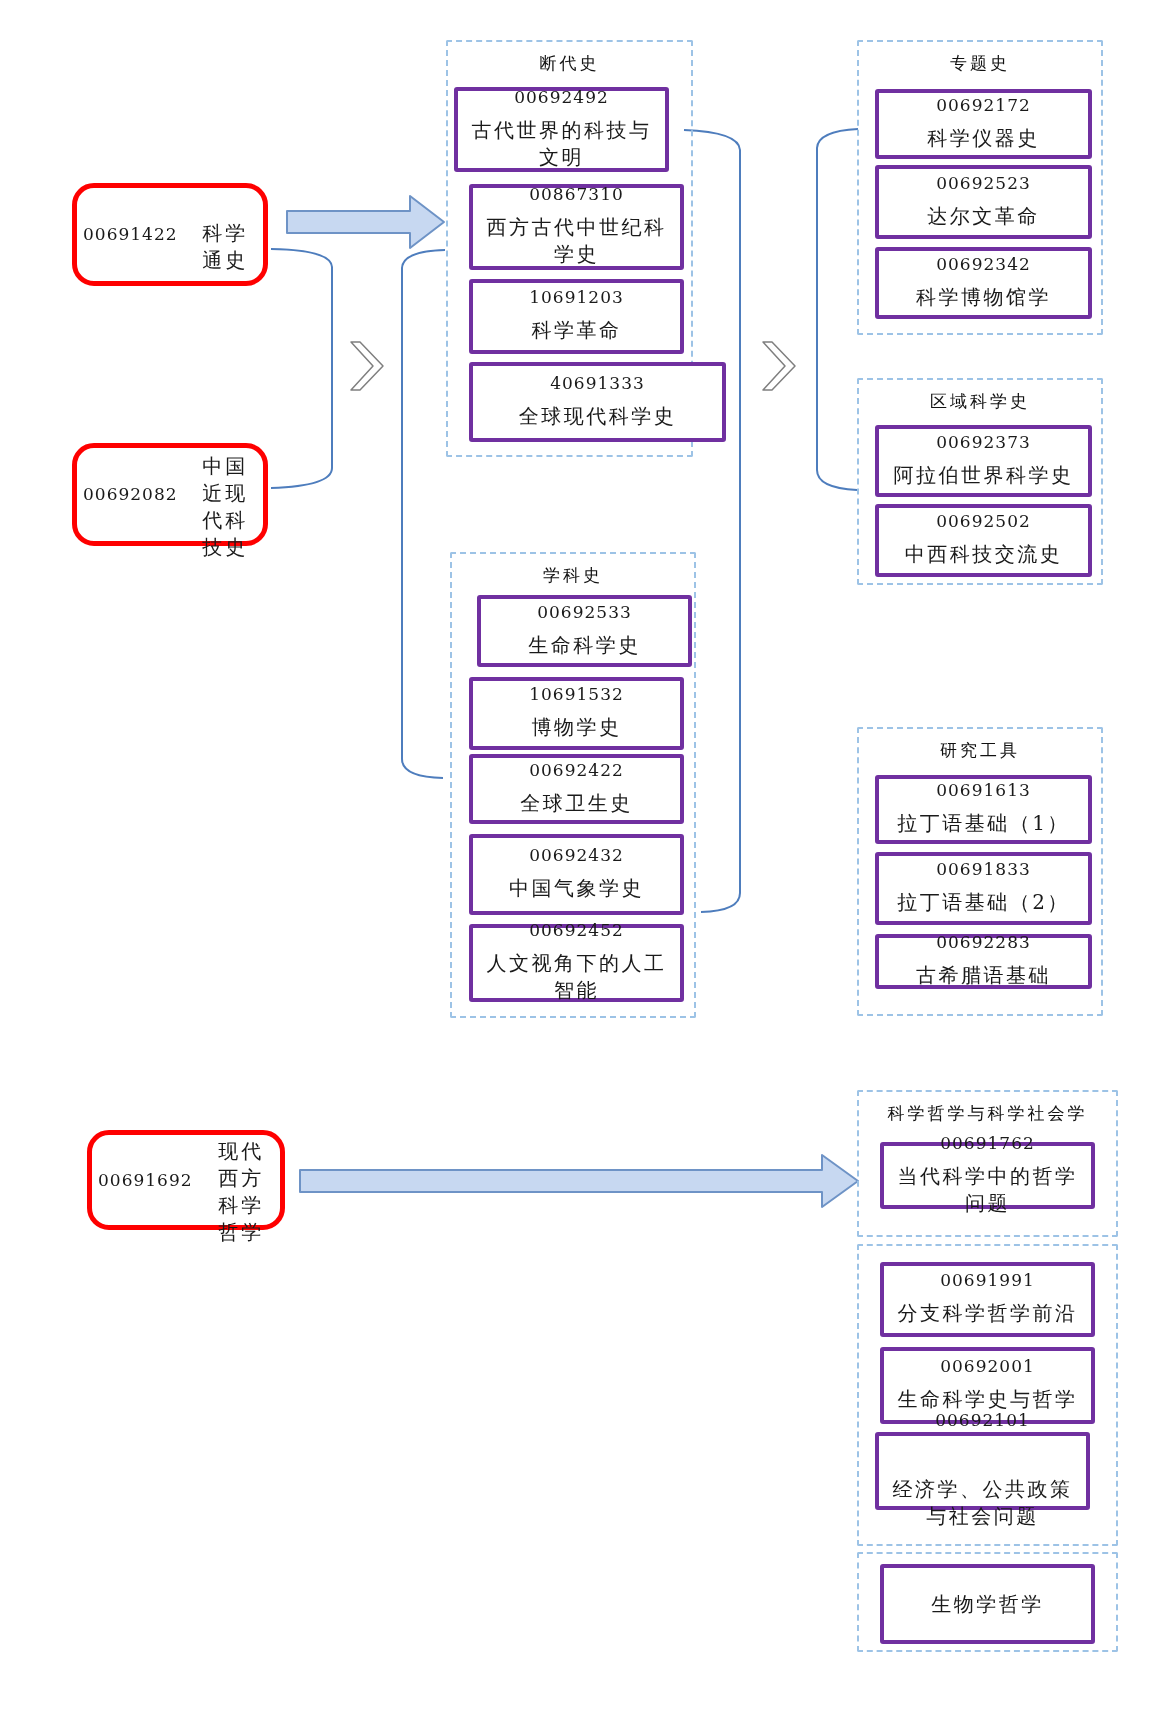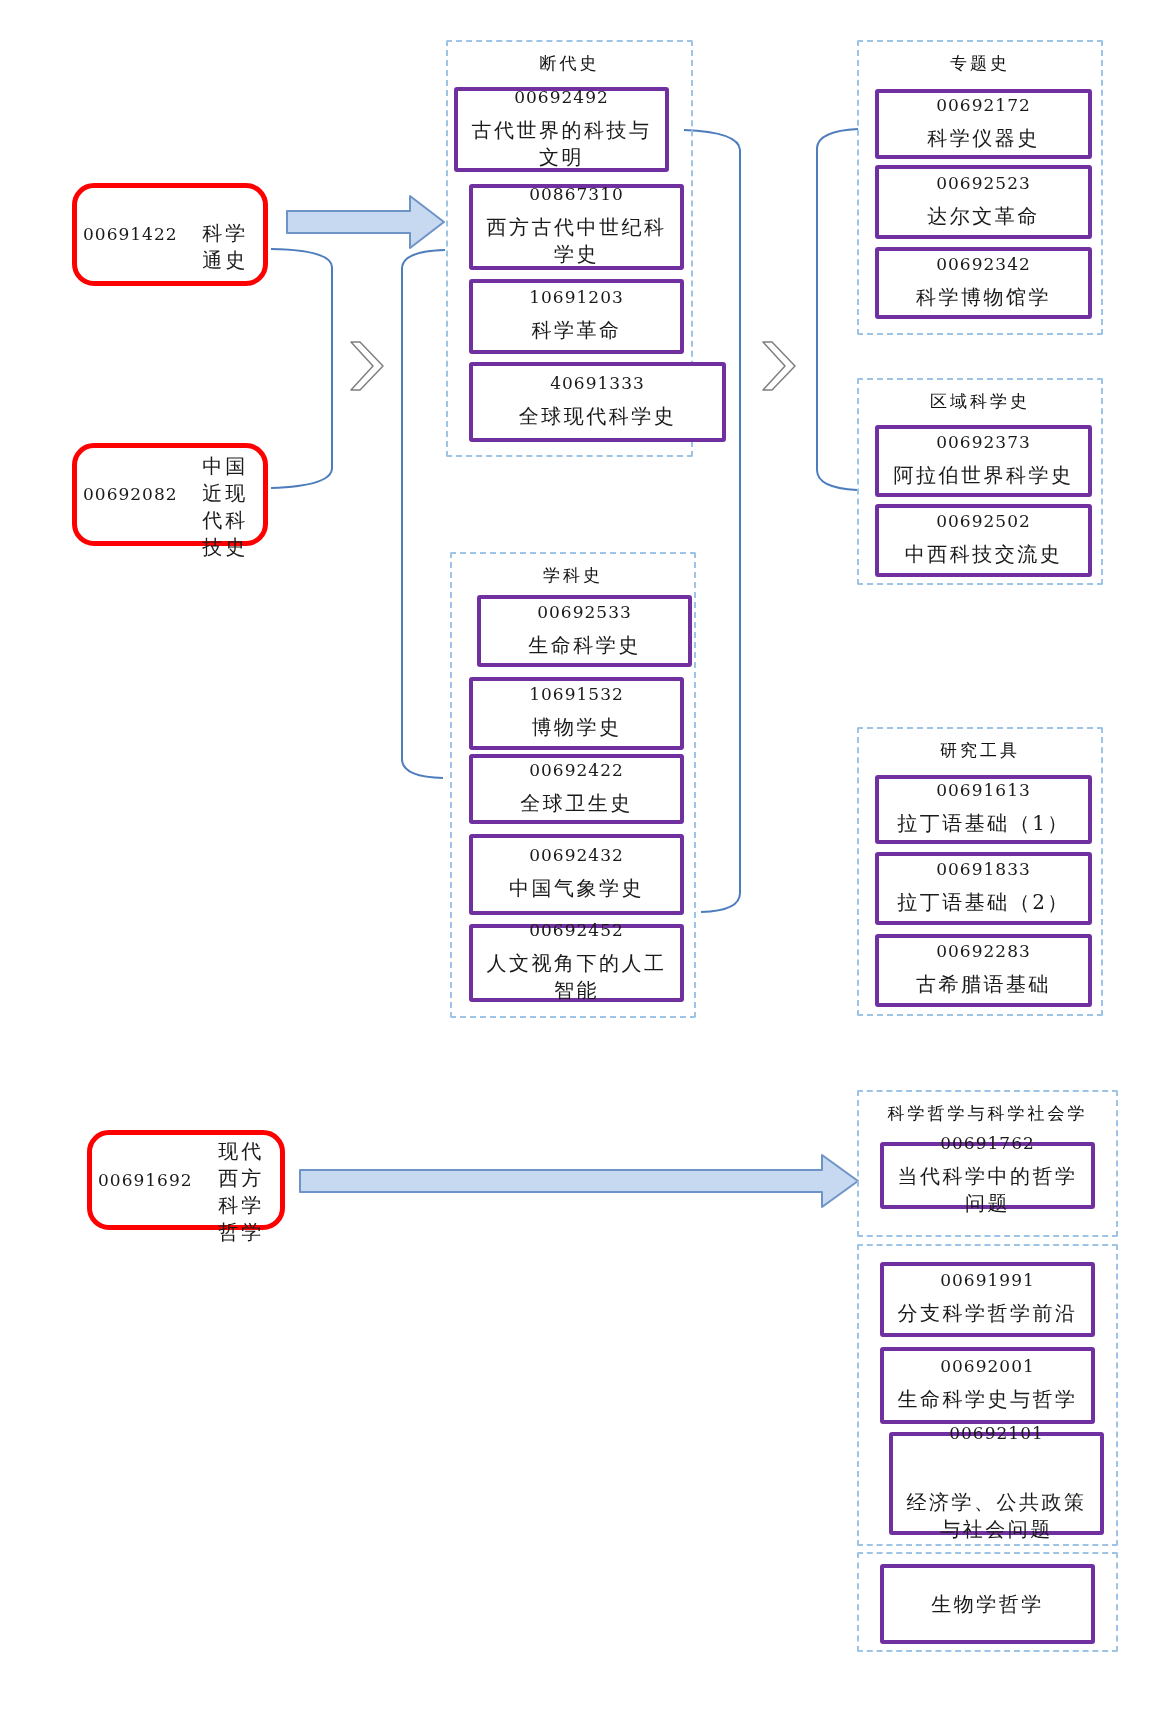--- a/index.html
+++ b/index.html
@@ -142,21 +142,21 @@
   <div class="group" style="left:857px;top:727px;width:246px;height:289px;">
     <div class="group-title">研究工具</div>
     <div class="cbox" style="left:16px;top:46px;width:217px;height:69px;">
       <span class="code">00691613</span>
       <span class="cname">拉丁语基础（1）</span>
     </div>
     <div class="cbox" style="left:16px;top:123px;width:217px;height:73px;">
       <span class="code">00691833</span>
       <span class="cname">拉丁语基础（2）</span>
     </div>
-    <div class="cbox" style="left:16px;top:205px;width:217px;height:73px;">
+    <div class="cbox" style="left:16px;top:205px;width:217px;height:55px;">
       <span class="code">00692283</span>
       <span class="cname">古希腊语基础</span>
     </div>
   </div>
 
   <div class="group" style="left:857px;top:1090px;width:261px;height:147px;">
     <div class="group-title">科学哲学与科学社会学</div>
     <div class="cbox" style="left:21px;top:50px;width:215px;height:67px;">
       <span class="code">00691762</span>
       <span class="cname">当代科学中的哲学问题</span>
@@ -165,21 +165,21 @@
 
   <div class="group" style="left:857px;top:1244px;width:261px;height:302px;">
     <div class="cbox" style="left:21px;top:16px;width:215px;height:75px;">
       <span class="code">00691991</span>
       <span class="cname">分支科学哲学前沿</span>
     </div>
     <div class="cbox" style="left:21px;top:101px;width:215px;height:77px;">
       <span class="code">00692001</span>
       <span class="cname">生命科学史与哲学</span>
     </div>
-    <div class="cbox" style="left:30px;top:186px;width:215px;height:103px;gap:47px;">
+    <div class="cbox" style="left:16px;top:186px;width:215px;height:78px;gap:47px;">
       <span class="code">00692101</span>
       <span class="cname">经济学、公共政策与社会问题</span>
     </div>
   </div>
 
   <div class="group" style="left:857px;top:1552px;width:261px;height:100px;">
     <div class="cbox" style="left:21px;top:10px;width:215px;height:80px;">
       <span class="cname">生物学哲学</span>
     </div>
   </div>

